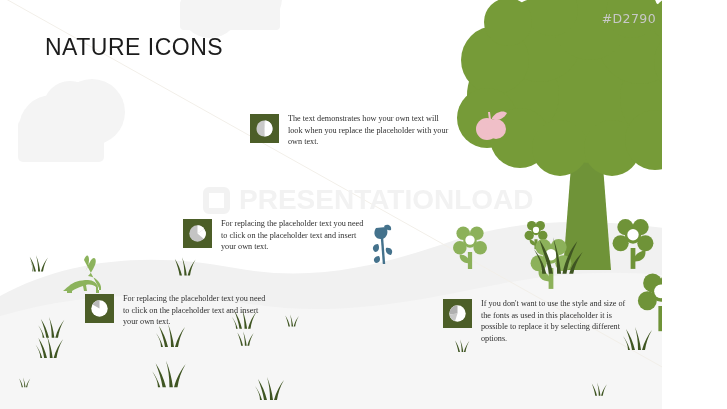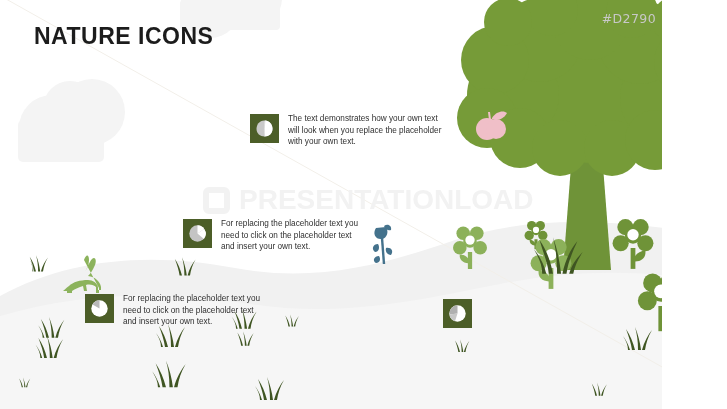--- a/index.html
+++ b/index.html
@@ -28,23 +28,23 @@
   #title-block {
     position: absolute;
     left: 33px;
     top: 23px;
     z-index: 40;
   }
   #page-title {
     font-size: 23px;
     letter-spacing: 0.5px;
     color: #1c1c1c;
-    font-weight: bold;
+    font-weight: normal;
     line-height: 1.1;
-    margin: 1px;
+    margin: 12px;
     white-space: nowrap;
   }
   #page-subtitle {
     font-size: 11.5px;
     color: #9b9b9b;
     margin: 8px 0 0 2px;
     font-weight: normal;
     white-space: nowrap;
   }
   
@@ -98,21 +98,21 @@
     position: relative;
     overflow: hidden;
   }
   .tb-icon svg { display: block; }
   .tb-text {
     font-size: 8.2px;
     line-height: 1.42;
     color: #2f2f2f;
     margin-left: 9px;
     margin-top: -1px;
-    font-family: Liberation Sans, sans-serif;
+    font-family: Liberation Serif, serif;
   }
   #text-block-1 { left: 250px; top: 114px; }
   #text-block-1 .tb-text { width: 162px; }
   #text-block-2 { left: 183px; top: 219px; }
   #text-block-2 .tb-text { width: 145px; }
   #text-block-3 { left: 85px; top: 294px; }
   #text-block-3 .tb-text { width: 145px; }
   #text-block-4 { left: 443px; top: 299px; }
   #text-block-4 .tb-text { width: 148px; }
 </style>
@@ -397,15 +397,16 @@
   </div>
 
   <div class="text-block" id="text-block-4">
     <div class="tb-icon">
       <svg width="29" height="29" viewBox="0 0 29 29" xmlns="http://www.w3.org/2000/svg">
         <circle cx="14.5" cy="14.5" r="8.2" fill="#ffffff"></circle>
         <path d="M14.5,14.5 L14.5,6.3 A8.2,8.2 0 0 0 6.5,15.4 Z" fill="#b0b0b0"></path>
         <path d="M14.5,14.5 L6.5,15.4 A8.2,8.2 0 0 0 12,22.2 Z" fill="#c8c8c8"></path>
       </svg>
     </div>
+    <div class="tb-text">If you don't want to use the style and size of the fonts as used in this placeholder it is possible to replace it by selecting different options.</div>
   </div>
 
 </div>
 
 </body></html>

